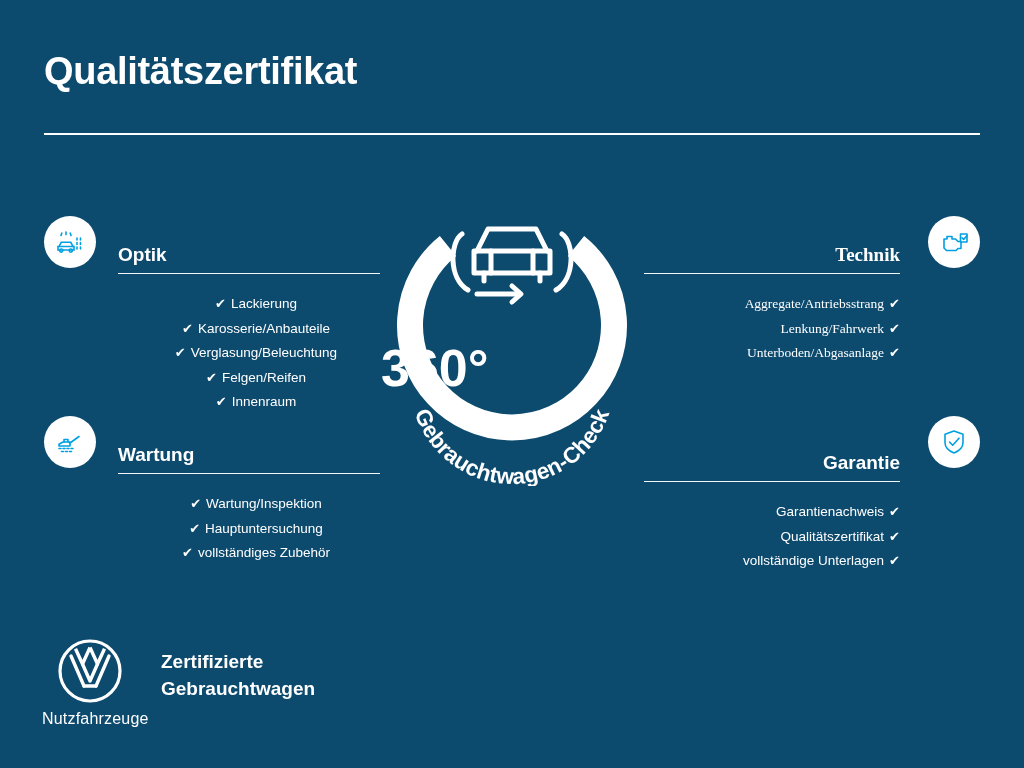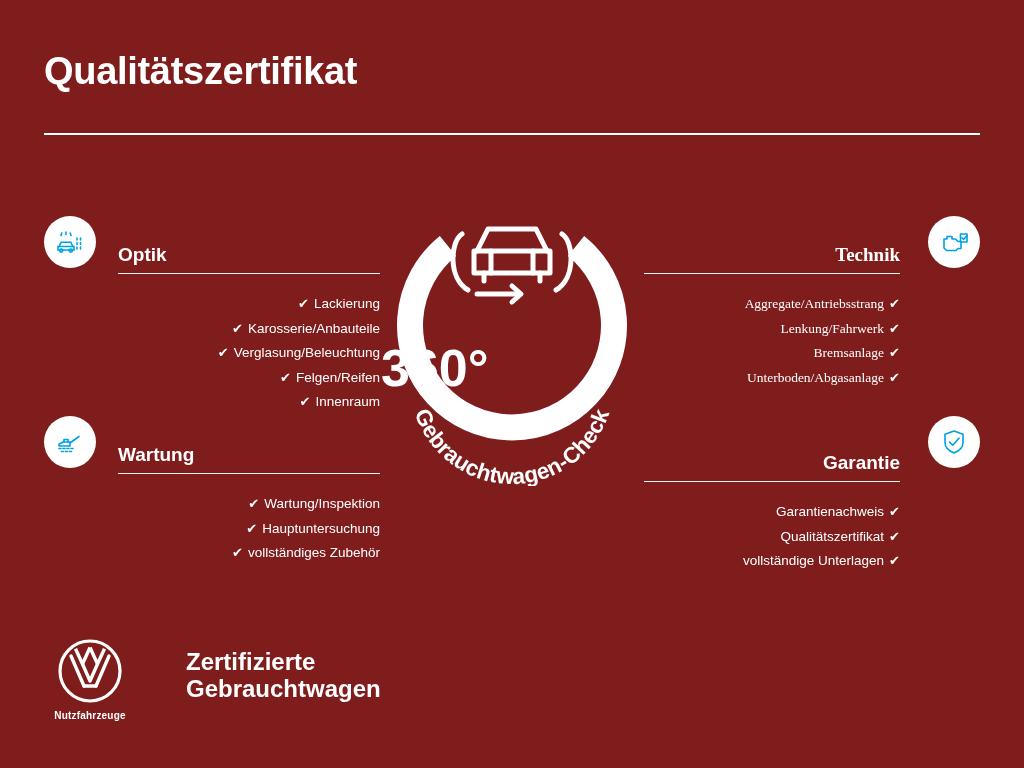--- a/index.html
+++ b/index.html
@@ -10,21 +10,21 @@
     width: 1024px;
     height: 768px;
     background: #ffffff;
     font-family: "Liberation Sans", sans-serif;
     overflow: hidden;
   }
   #page {
     position: relative;
     width: 1024px;
     height: 768px;
-    background: #7f1d1d;
+    background: #0c4a6e;
     color: #ffffff;
     box-sizing: border-box;
   }
   
   #title {
     position: absolute;
     left: 44px;
     top: 50px;
     font-size: 38px;
     font-weight: bold;
@@ -76,21 +76,21 @@
     color: #ffffff;
     white-space: nowrap;
   }
   .check {
     font-size: 13px;
   }
 
   
   .left .sec-title { left: 0; }
   .left .sec-rule { left: 0; right: 0; }
-  .left .sec-list li { text-align: right; }
+  .left .sec-list li { text-align: center; }
   .left .sec-list .check { margin-right: 5px; }
 
   
   .right .sec-title { right: 0; }
   .right .sec-rule { left: 0; right: 0; }
   .right .sec-list li { text-align: right; }
   .right .sec-list .check { margin-left: 5px; }
 
   
   .icon-circle {
@@ -146,30 +146,30 @@
     text-align: center;
   }
   #vw-mark {
     width: 66px;
     height: 66px;
     margin: 0 auto;
     display: block;
   }
   #vw-sub {
     margin-top: 6px;
-    font-size: 10px;
-    font-weight: bold;
+    font-size: 16px;
+    font-weight: normal;
     color: #ffffff;
     letter-spacing: 0.2px;
   }
   #footer-text {
     position: absolute;
-    left: 186px;
+    left: 161px;
     top: 648px;
-    font-size: 24px;
+    font-size: 19px;
     font-weight: bold;
     line-height: 27px;
     color: #ffffff;
   }
 </style>
 </head>
 <body>
 
 <div id="page">
 
@@ -215,21 +215,20 @@
     </svg>
   </div>
   <div class="section right" id="sec-technik" style="left:644px; top:232px; width:256px;font-family:Liberation Serif, serif;">
     <div class="sec-head">
       <div class="sec-title">Technik</div>
       <div class="sec-rule"></div>
     </div>
     <ul class="sec-list" style="margin-top:18px; padding-right:0px;">
       <li><span>Aggregate/Antriebsstrang</span><span class="check">✔</span></li>
       <li><span>Lenkung/Fahrwerk</span><span class="check">✔</span></li>
-      <li><span>Bremsanlage</span><span class="check">✔</span></li>
       <li><span>Unterboden/Abgasanlage</span><span class="check">✔</span></li>
     </ul>
   </div>
 
   <div class="icon-circle" style="left:44px; top:416px;">
     <svg width="32" height="32" viewBox="0 0 32 32">
       <g fill="none" stroke="#00a0e1" stroke-width="1.6" stroke-linecap="round" stroke-linejoin="round">
         <path d="M5 20 h11 v-4 H9 l-4 2.2 z"></path>
         <path d="M10 16 v-2.5 h4 V16"></path>
         <path d="M16 17 l9-6.5"></path>

